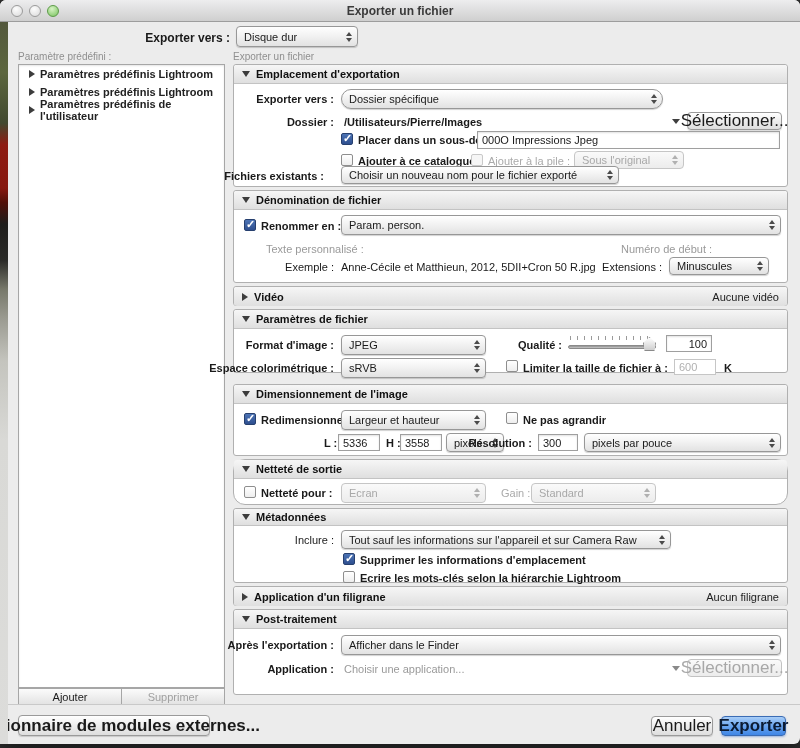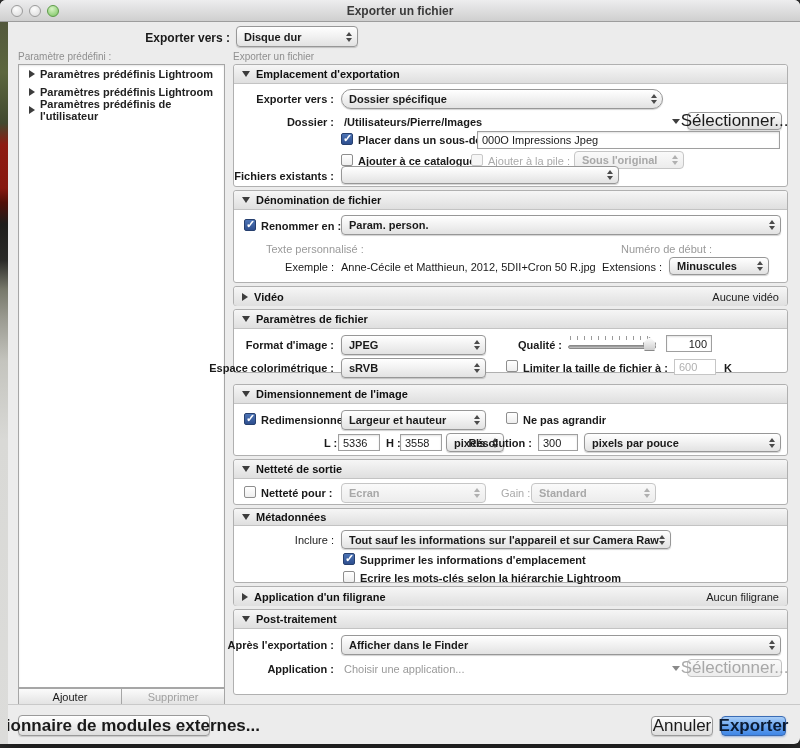--- a/index.html
+++ b/index.html
@@ -19,21 +19,21 @@
   .tl.c3 { left:47px; background:radial-gradient(circle at 40% 30%,#d7f3c4,#77c25d); border-color:#5d9b49; }
 
   .lbl { position:absolute; white-space:nowrap; }
   .b { font-weight:bold; }
   .grey { color:#9a9a9a; }
   .dis { color:#aaaaaa; }
   .rl { position:absolute; white-space:nowrap; font-weight:bold; }
 
   .popup { position:absolute; height:20px; border:1px solid #979797; border-radius:4px;
     background:linear-gradient(#ffffff,#f1f1f1 50%,#e2e2e2); box-shadow:0 1px 1px rgba(0,0,0,.18);
-    display:flex; align-items:center; padding:0 20px 0 7px; font-weight:bold; white-space:nowrap; overflow:hidden; }
+    display:flex; align-items:center; padding:0 20px 0 7px; font-weight:normal; white-space:nowrap; overflow:hidden; }
   .popup .pv { white-space:nowrap; }
   .stepper { position:absolute; right:5px; top:50%; transform:translateY(-50%); display:flex; flex-direction:column; align-items:center; }
   .stepper i { display:block; width:0; height:0; border-left:3px solid transparent; border-right:3px solid transparent; }
   .stepper .up { border-bottom:4px solid #4a4a4a; margin-bottom:2px; }
   .stepper .dn { border-top:4px solid #4a4a4a; }
   .popup.disabled { color:#a8a8a8; background:linear-gradient(#fafafa,#ececec); border-color:#c6c6c6; box-shadow:none; }
   .popup.disabled .stepper .up { border-bottom-color:#b0b0b0; }
   .popup.disabled .stepper .dn { border-top-color:#b0b0b0; }
 
   .btn { position:absolute; border:1px solid #9a9a9a; border-radius:4px; background:linear-gradient(#ffffff,#ededed 50%,#dedede);
@@ -148,22 +148,23 @@
     <div class="lbl b" style="left:124px; top:90px;">Ajouter à ce catalogue</div>
     <span class="checkbox disabled" style="left:237px; top:89px;"></span>
     <div class="lbl dis" style="left:254px; top:90px;">Ajouter à la pile :</div>
     <div class="popup disabled" style="left:340px; top:86px; width:110px; height:18px;">
       <span class="pv">Sous l'original</span>
       <span class="stepper">
           <i class="up"></i>
           <i class="dn"></i>
         </span>
     </div>
-    <div class="rl" style="right:453px; top:105px;">Fichiers existants :</div>
+    <div class="rl" style="right:463px; top:105px;">Fichiers existants :</div>
     <div class="popup" style="left:107px; top:101px; width:278px; height:18px;">
+      <span class="pv">Choisir un nouveau nom pour le fichier exporté</span>
       <span class="stepper">
           <i class="up"></i>
           <i class="dn"></i>
         </span>
     </div>
   </div>
 
   <div class="section" style="top:190px; height:93px;">
     <div class="sec-h">
       <span class="tri-d"></span>
@@ -275,21 +276,21 @@
     </div>
     <div class="popup" style="left:350px; top:48px; width:197px; height:19px;">
       <span class="pv">pixels par pouce</span>
       <span class="stepper">
           <i class="up"></i>
           <i class="dn"></i>
         </span>
     </div>
   </div>
 
-  <div class="section" style="top:459px; height:46px;">
+  <div class="section" style="top:459px; height:46px;border-radius:12px;">
     <div class="sec-h">
       <span class="tri-d"></span>
       <span class="sec-t">Netteté de sortie</span>
     </div>
     <span class="checkbox" style="left:10px; top:26px;"></span>
     <div class="lbl b" style="left:27px; top:27px;">Netteté pour :</div>
     <div class="popup disabled" style="left:107px; top:23px; width:145px;">
       <span class="pv">Ecran</span>
       <span class="stepper">
           <i class="up"></i>

